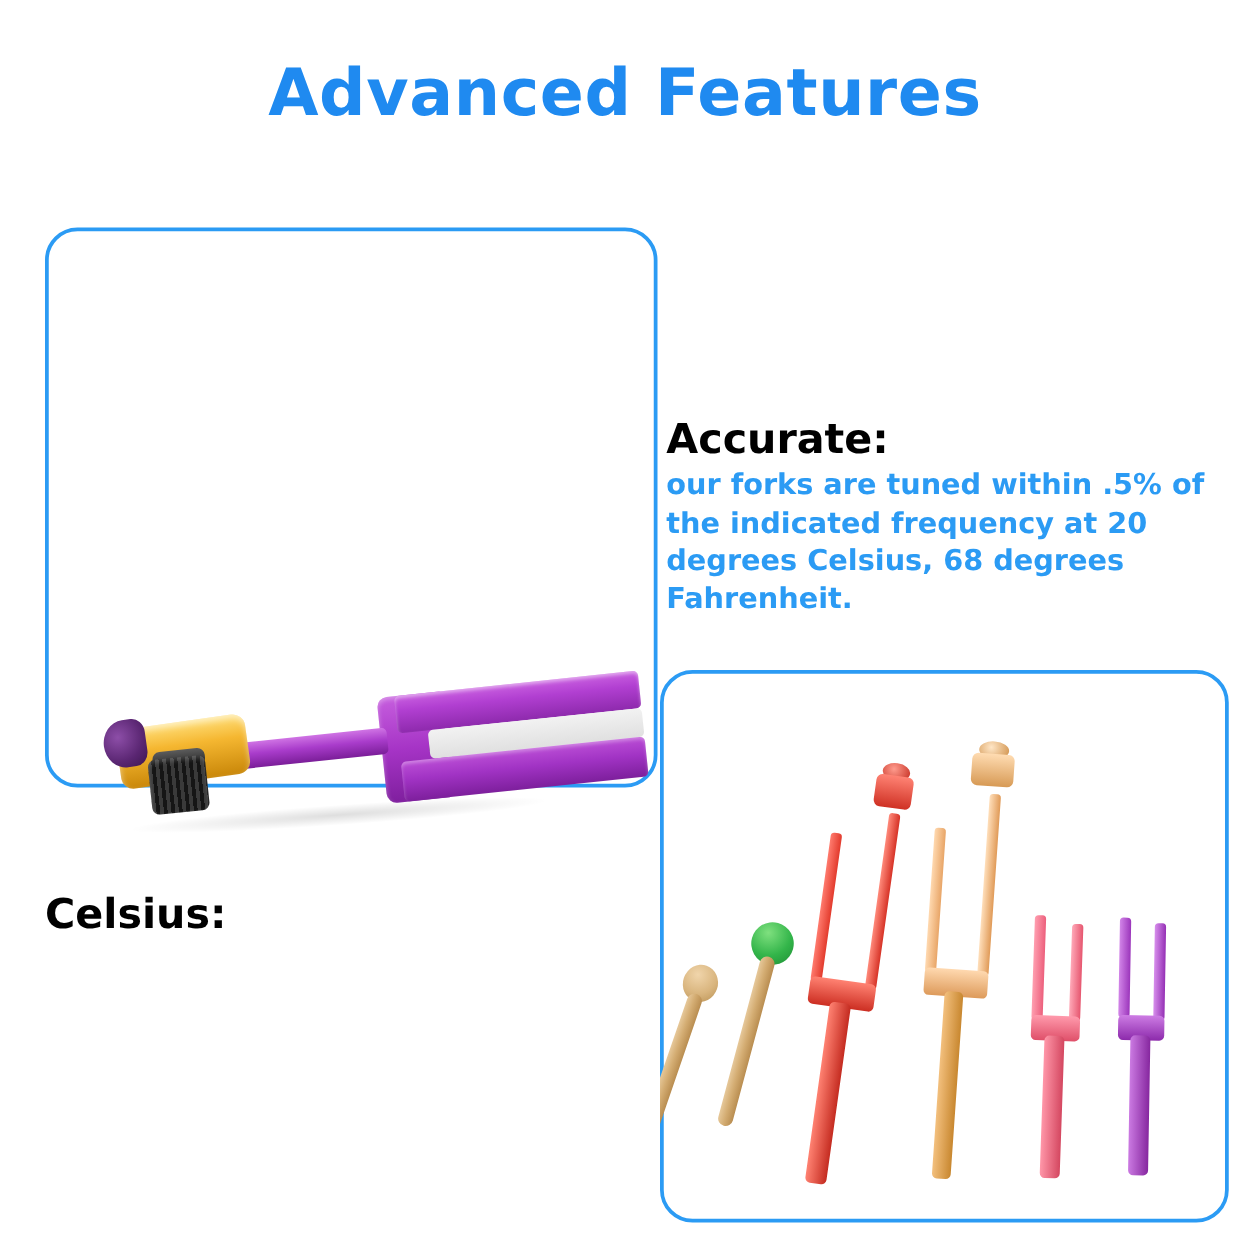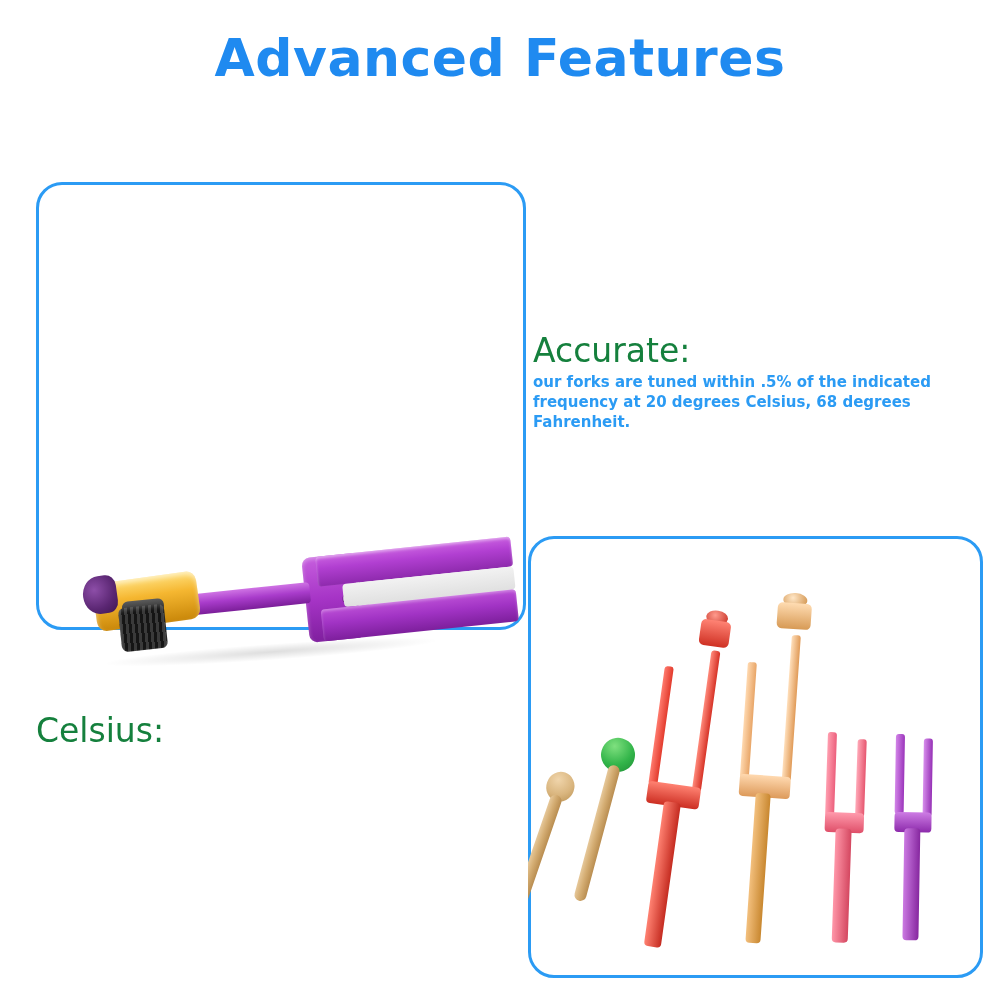--- a/index.html
+++ b/index.html
@@ -11,21 +11,21 @@
     width: 1000px;
     height: 1000px;
     position: relative;
     overflow: hidden;
     font-family: "DejaVu Sans", sans-serif;
   }
 
   
   .page-title {
     position: absolute;
-    top: 28px;
+    top: 45px;
     left: 0;
     width: 1000px;
     text-align: center;
     font-family: "DejaVu Sans", sans-serif;
     font-weight: bold;
     font-size: 52px;
     letter-spacing: 0.5px;
     color: #1f8af0;
   }
 
@@ -36,30 +36,30 @@
     border-radius: 26px;
     background: #ffffff;
     box-sizing: border-box;
   }
   #frame-top    { left: 36px;  top: 182px; width: 490px; height: 448px; }
   #frame-bottom { left: 528px; top: 536px; width: 455px; height: 442px; }
 
   
   .feature-heading {
     font-family: "DejaVu Sans", sans-serif;
-    font-weight: normal;
-    color: #15803d;
+    font-weight: bold;
+    color: #000000;
     font-size: 33px;
     line-height: 1.1;
   }
   .feature-body {
     font-family: "DejaVu Sans", sans-serif;
     font-weight: bold;
     color: #2b9bf4;
-    font-size: 15px;
+    font-size: 23px;
     line-height: 1.32;
   }
   #accurate-block {
     position: absolute;
     left: 533px;
     top: 333px;
     width: 442px;
   }
   #accurate-block .feature-body { margin-top: 4px; }
   #aluminum-block {

